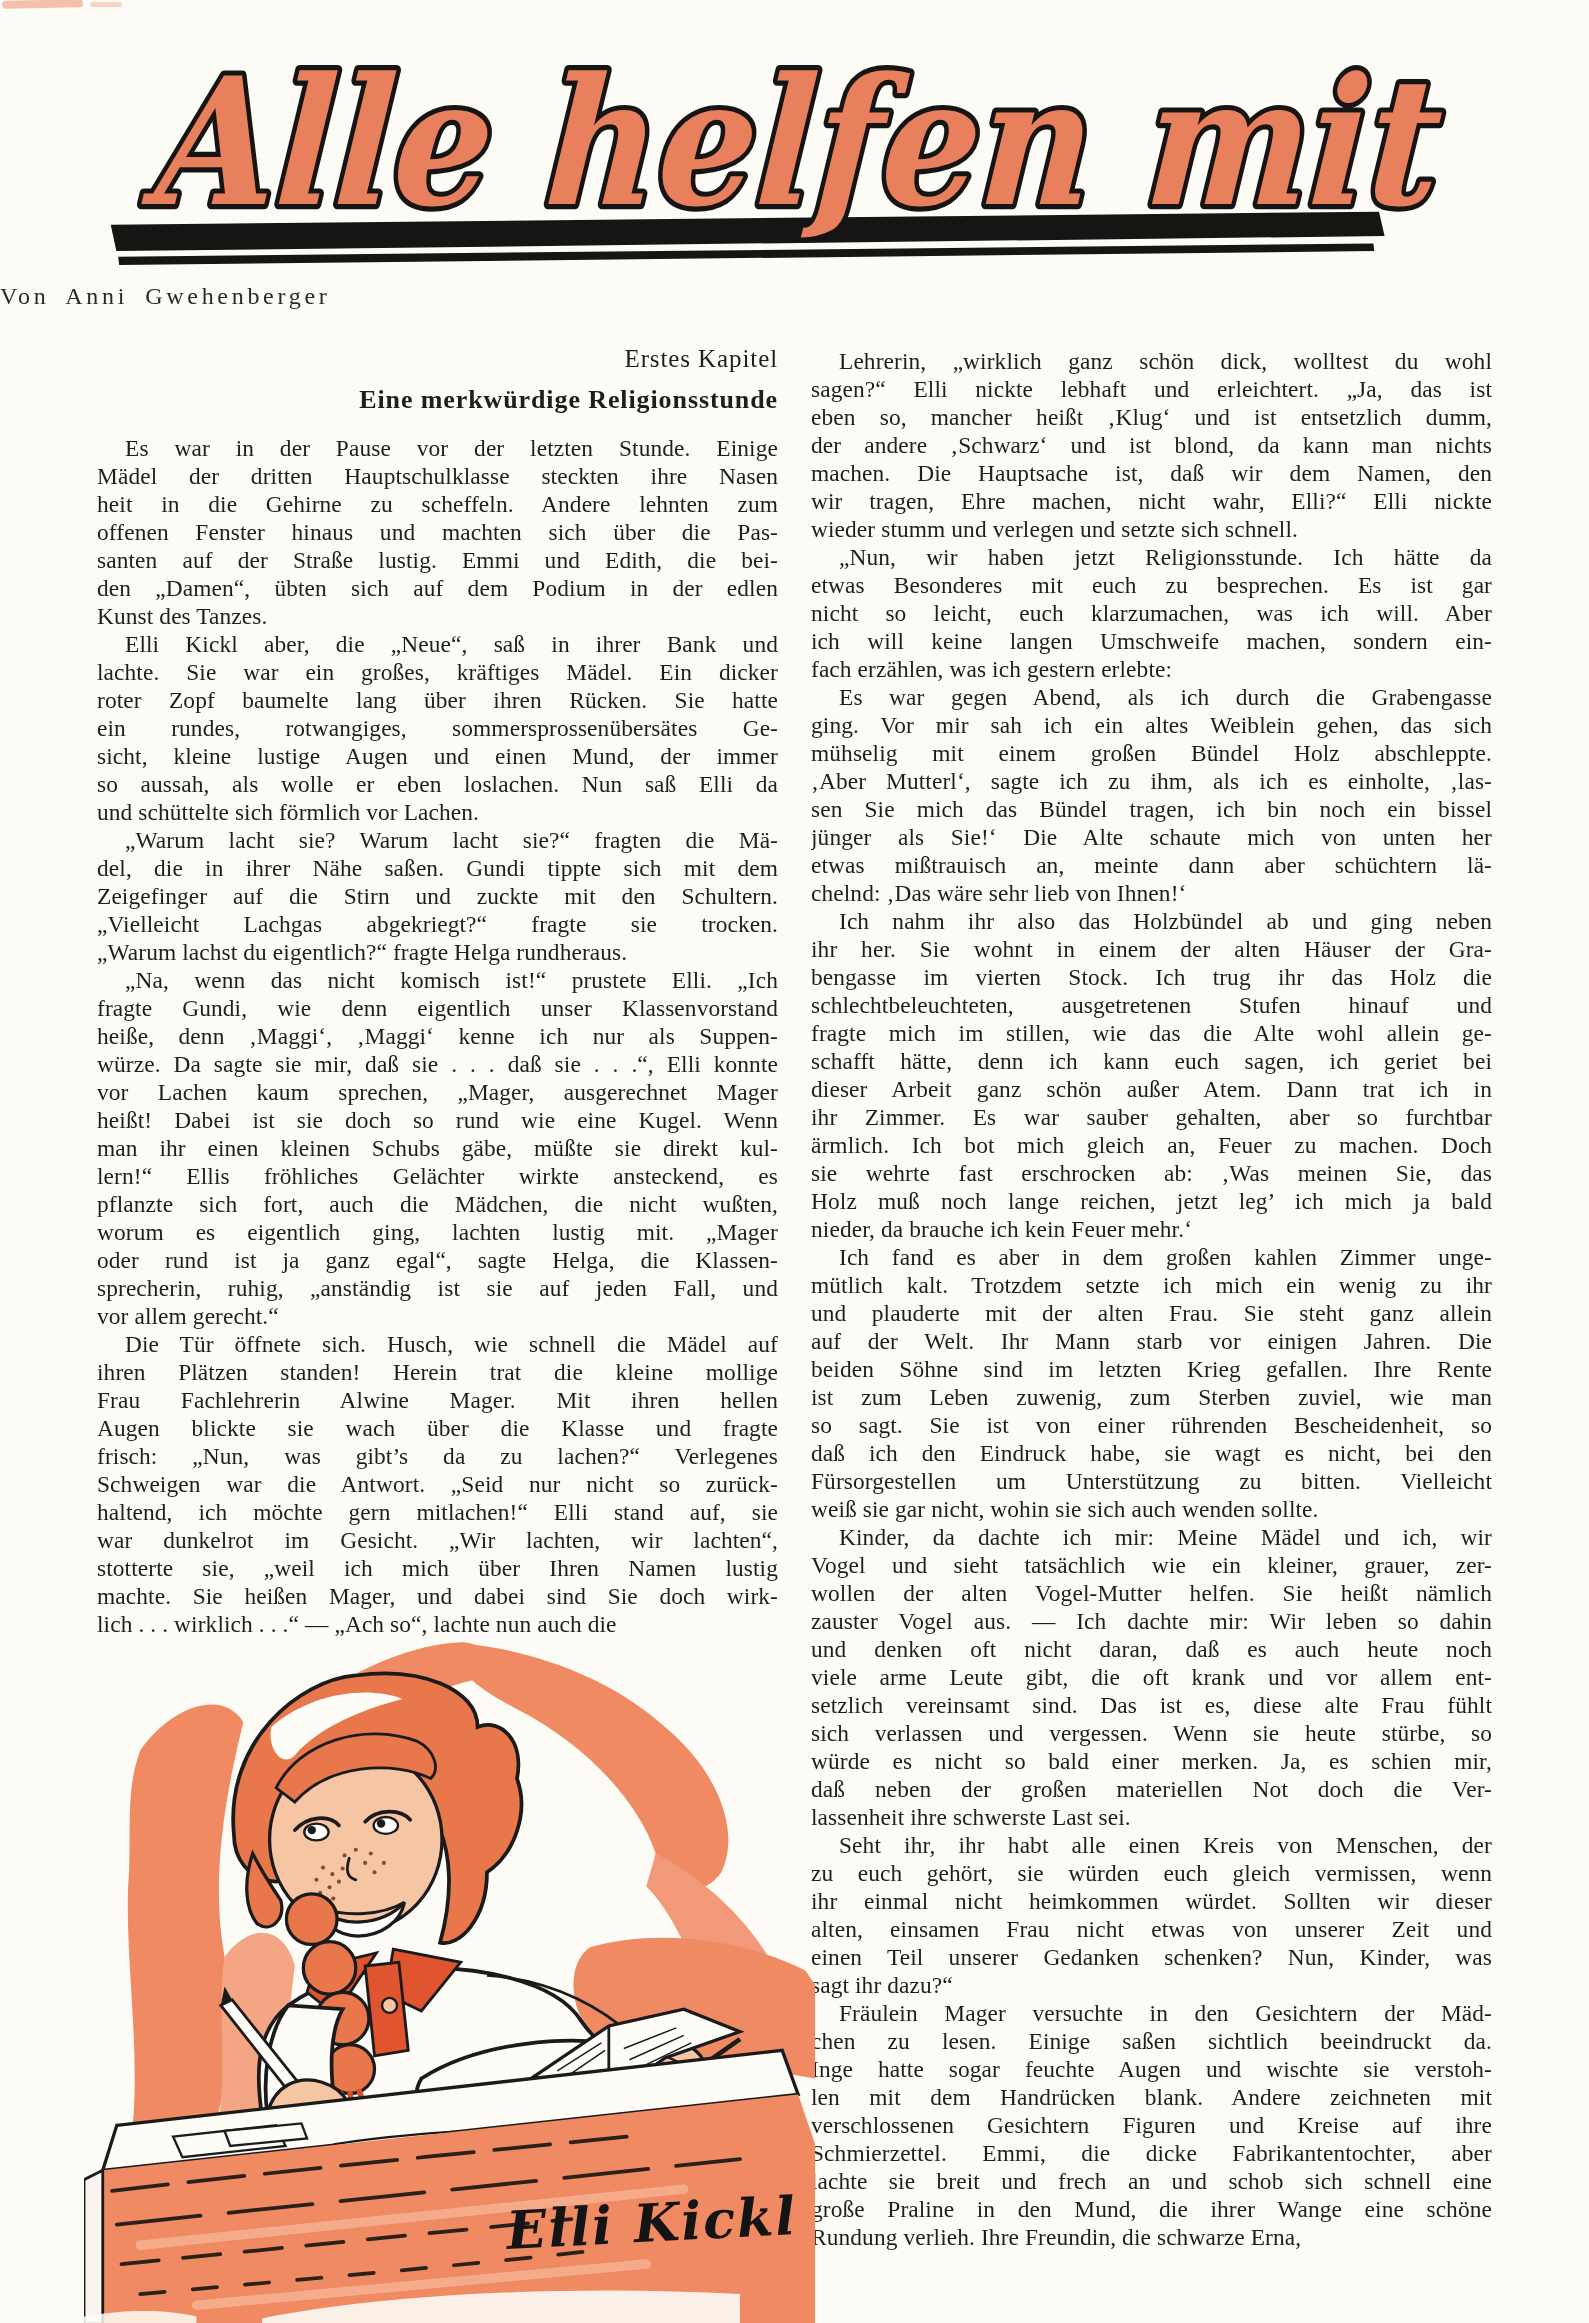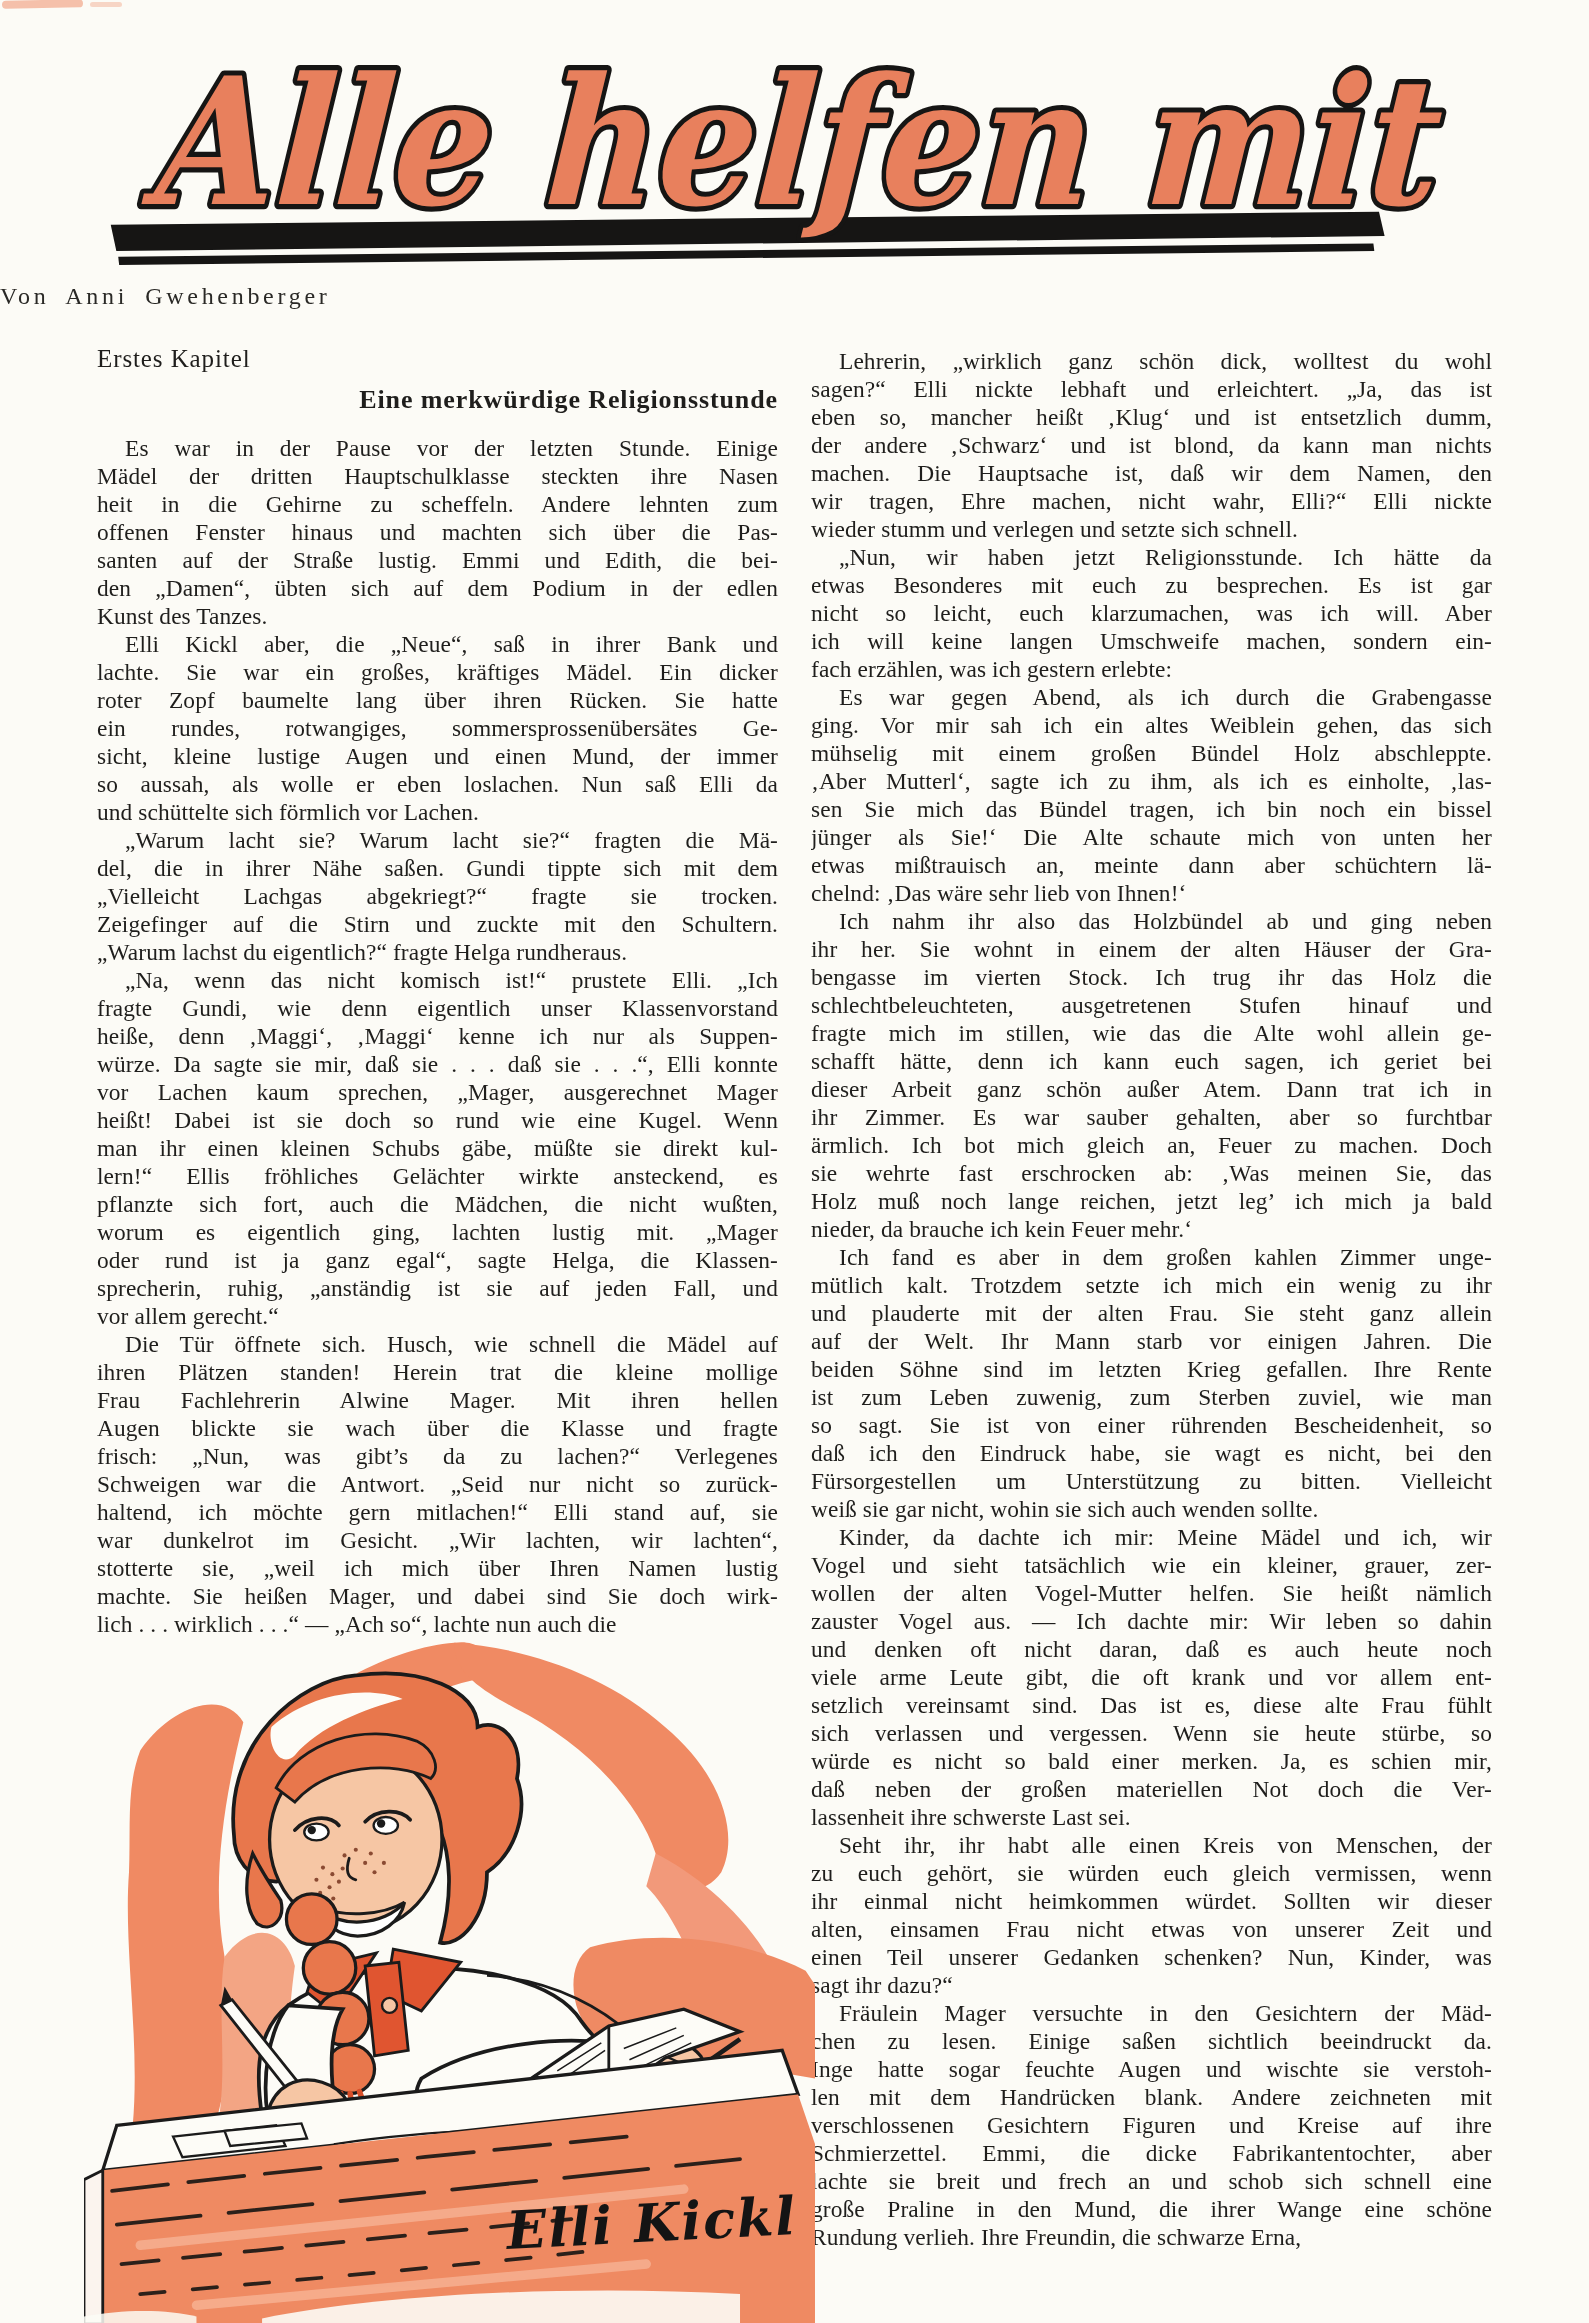--- a/index.html
+++ b/index.html
@@ -9,21 +9,21 @@
   
   #masthead{position:absolute;left:0;top:0;width:1589px;height:281px;}
   #masthead svg{display:block;}
   
   #byline{position:absolute;left:0;top:283px;width:1589px;text-align:left;
           font-size:24px;letter-spacing:3.7px;word-spacing:7.5px;color:#2a2926;}
   
   .col{position:absolute;top:345px;width:681px;}
   #col-left{left:97px;}
   #col-right{left:811px;top:347px;}
-  .kicker{height:40px;text-align:left;font-size:25px;letter-spacing:0.9px;}
+  .kicker{height:40px;text-align:right;font-size:25px;letter-spacing:0.9px;}
   .colheading{height:49px;text-align:right;font-size:26px;font-weight:bold;letter-spacing:0.9px;}
   .para{margin:0;}
   .line{height:28px;line-height:28px;font-size:23.4px;letter-spacing:0.1px;
         text-align:justify;text-align-last:justify;overflow:hidden;white-space:nowrap;}
   .line.first{text-indent:28px;}
   .line.end{text-align:left;text-align-last:left;}
   
   #illustration{position:absolute;left:84px;top:1638px;width:731px;height:686px;}
   
   .smudge{position:absolute;background:#ef8f6b;opacity:.55;border-radius:5.6px;}
@@ -66,22 +66,22 @@
           <div class="line">lachte. Sie war ein großes, kräftiges Mädel. Ein dicker</div>
           <div class="line">roter Zopf baumelte lang über ihren Rücken. Sie hatte</div>
           <div class="line">ein rundes, rotwangiges, sommersprossenübersätes Ge-</div>
           <div class="line">sicht, kleine lustige Augen und einen Mund, der immer</div>
           <div class="line">so aussah, als wolle er eben loslachen. Nun saß Elli da</div>
           <div class="line end">und schüttelte sich förmlich vor Lachen.</div>
         </div>
         <div class="para">
           <div class="line first">„Warum lacht sie? Warum lacht sie?“ fragten die Mä-</div>
           <div class="line">del, die in ihrer Nähe saßen. Gundi tippte sich mit dem</div>
+          <div class="line">Zeigefinger auf die Stirn und zuckte mit den Schultern.</div>
           <div class="line">„Vielleicht Lachgas abgekriegt?“ fragte sie trocken.</div>
-          <div class="line">Zeigefinger auf die Stirn und zuckte mit den Schultern.</div>
           <div class="line end">„Warum lachst du eigentlich?“ fragte Helga rundheraus.</div>
         </div>
         <div class="para">
           <div class="line first">„Na, wenn das nicht komisch ist!“ prustete Elli. „Ich</div>
           <div class="line">fragte Gundi, wie denn eigentlich unser Klassenvorstand</div>
           <div class="line">heiße, denn ‚Maggi‘, ‚Maggi‘ kenne ich nur als Suppen-</div>
           <div class="line">würze. Da sagte sie mir, daß sie . . . daß sie . . .“, Elli konnte</div>
           <div class="line">vor Lachen kaum sprechen, „Mager, ausgerechnet Mager</div>
           <div class="line">heißt! Dabei ist sie doch so rund wie eine Kugel. Wenn</div>
           <div class="line">man ihr einen kleinen Schubs gäbe, müßte sie direkt kul-</div>

